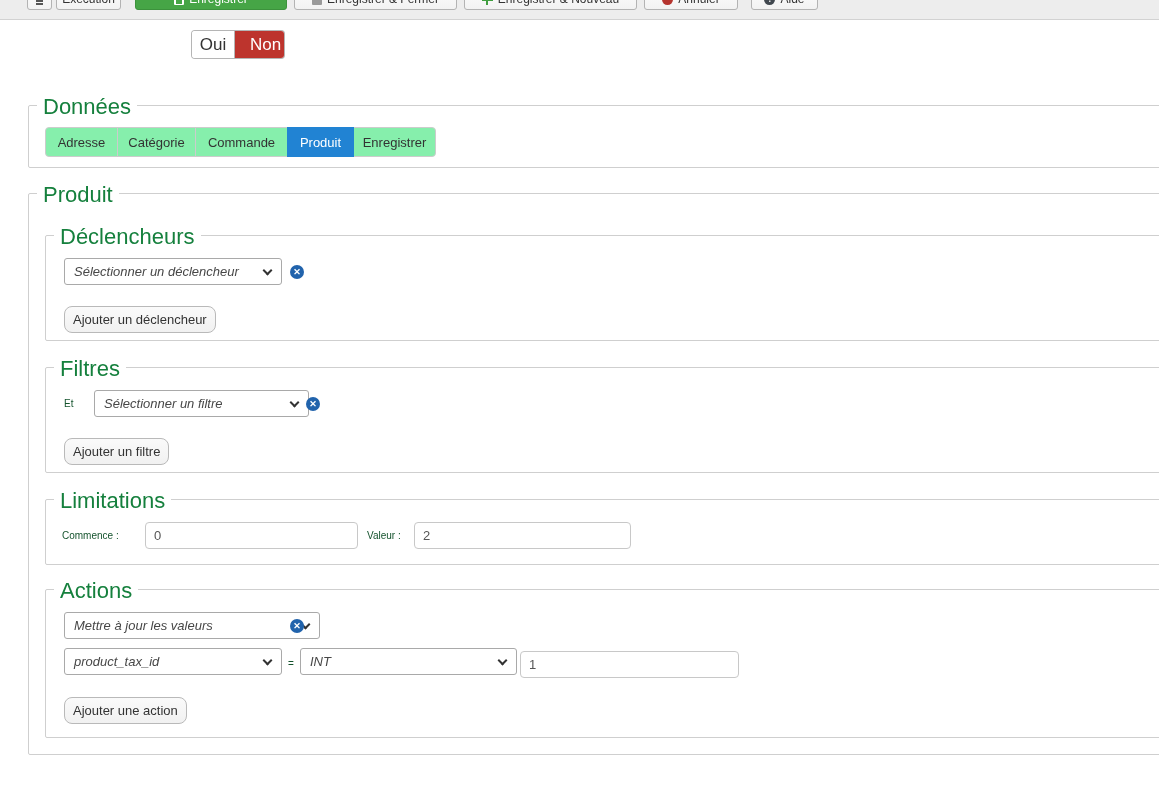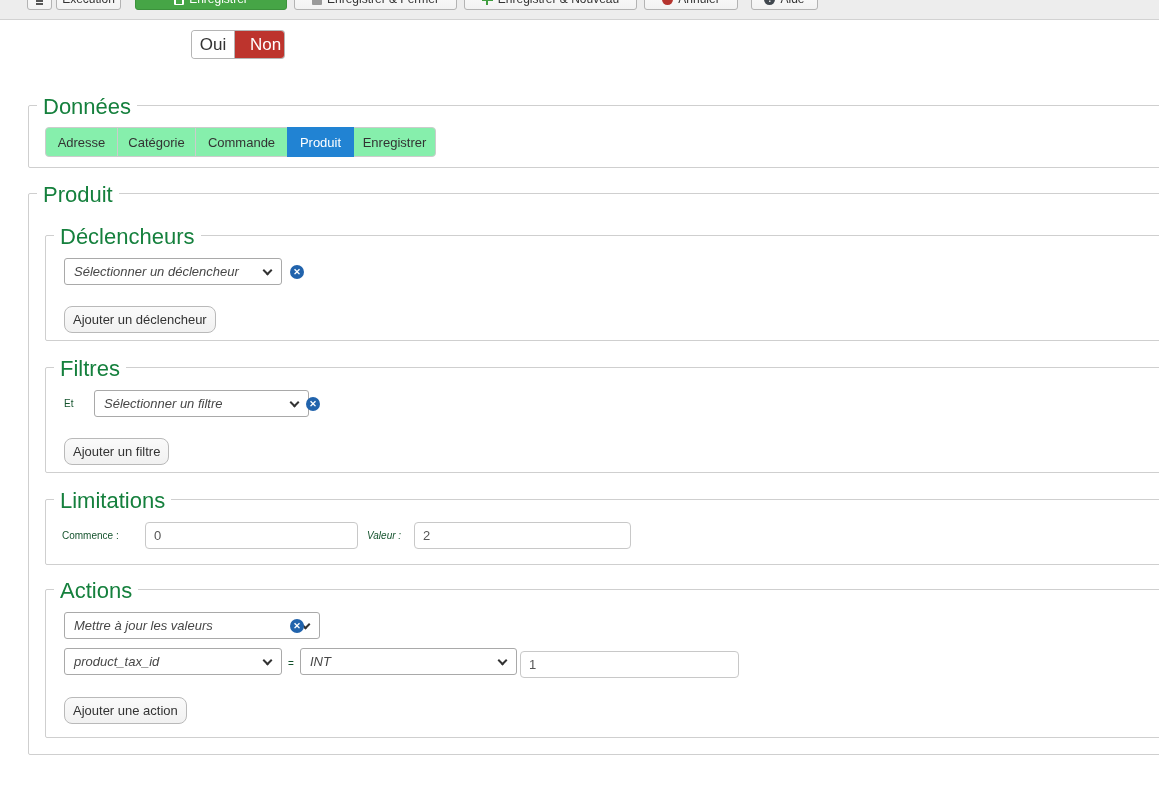--- a/index.html
+++ b/index.html
@@ -139,21 +139,21 @@
         <span class="chev"></span>
       </div>
       <span class="x-icon" style="left:260px;top:29px;"></span>
       <button class="gbtn" style="left:18px;top:58px;">Ajouter un filtre</button>
     </div>
 
     <div class="fs" style="left:16px;top:305px;width:1185px;height:66px;">
       <span class="fs-legend">Limitations</span>
       <span class="inline-label" style="left:16px;top:22px;">Commence :</span>
       <input class="txt" style="left: 99px; top: 22px; width: 213px;" value="0">
-      <span class="inline-label" style="left:321px;top:22px;font-style:italic;">Valeur :</span>
+      <span class="inline-label" style="left:321px;top:22px;">Valeur :</span>
       <input class="txt" style="left: 368px; top: 22px; width: 217px;" value="2">
     </div>
 
     <div class="fs" style="left:16px;top:395px;width:1185px;height:149px;">
       <span class="fs-legend">Actions</span>
       <div class="sel" style="left:18px;top:22px;width:256px;">
         <span>Mettre à jour les valeurs</span>
         <span class="chev"></span>
       </div>
       <span class="x-icon" style="left:244px;top:29px;"></span>

